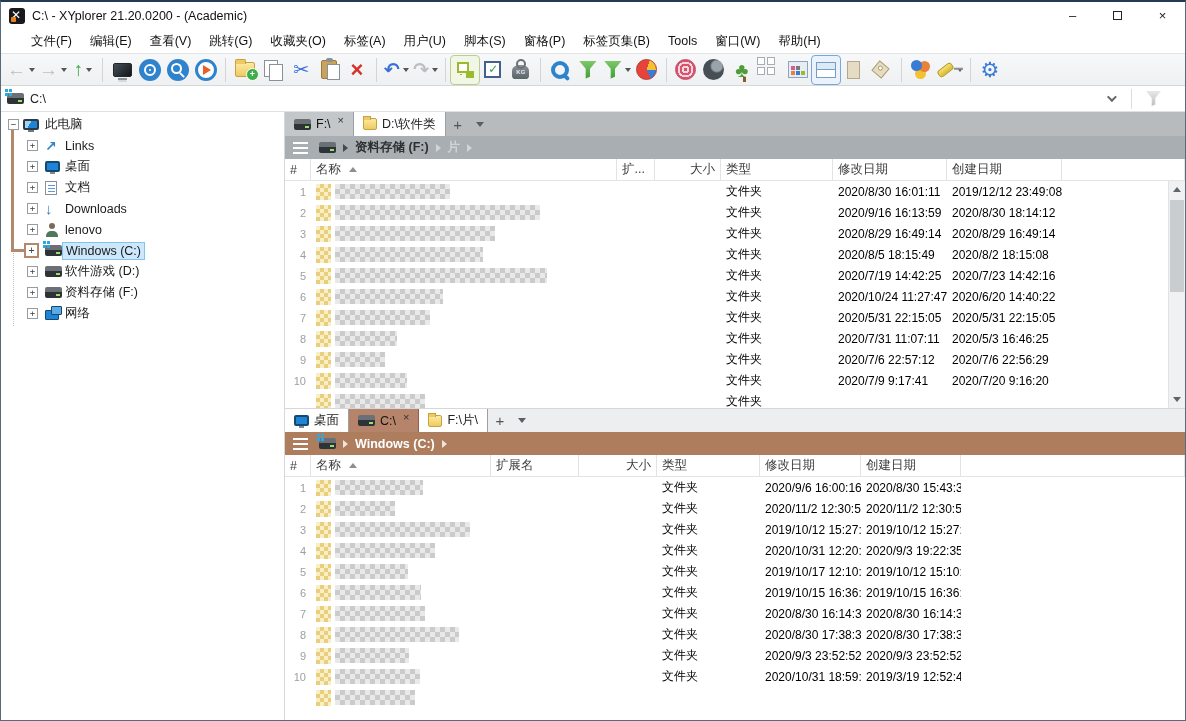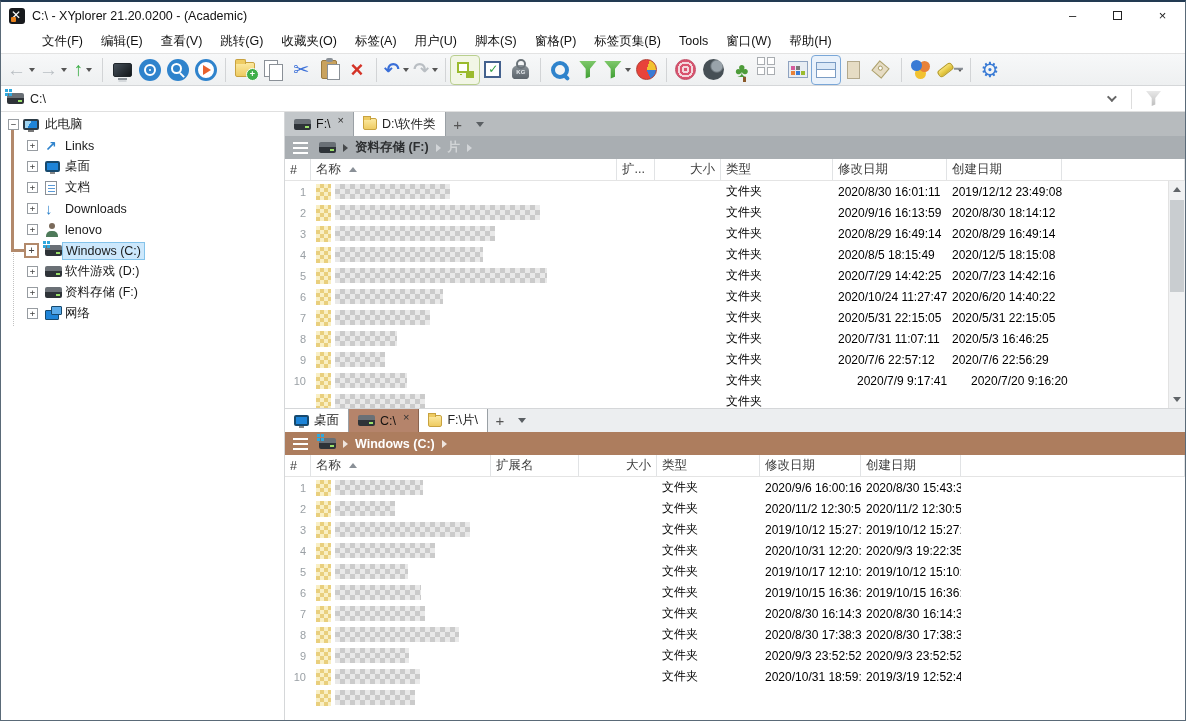--- a/index.html
+++ b/index.html
@@ -11,21 +11,21 @@
   .titlebar { height:27px; display:flex; align-items:center; padding-left:8px; background:#fff; flex:none; }
   .applogo { width:16px; height:16px; background:#17191c; border-radius:3px; position:relative; margin-right:7px; flex:none; }
   .applogo::before { content:"✕"; position:absolute; left:2px; top:0px; color:#fff; font-weight:bold; font-size:12px; }
   .applogo::after { content:""; position:absolute; left:2px; bottom:2px; width:5px; height:5px; background:#e8821e; border-radius:1px; }
   .title-text { font-size:12.5px; color:#111; }
   .win-controls { margin-left:auto; display:flex; height:100%; }
   .win-btn { width:45px; height:100%; display:flex; align-items:center; justify-content:center; font-size:13px; color:#222; }
   .win-btn .maxbox { width:9px; height:9px; border:1px solid #222; }
 
   
-  .menubar { height:24px; display:flex; align-items:center; padding-left:12px; background:#fff; flex:none;margin-left:20px; }
+  .menubar { height:24px; display:flex; align-items:center; padding-left:21px; background:#fff; flex:none; }
   .menu-item { padding:0 9px; height:100%; display:flex; align-items:center; font-size:12.5px; color:#111; }
 
   
   .toolbar { height:33px; background:linear-gradient(#f7f8f9,#eef0f1); border-top:1px solid #e3e3e3; border-bottom:1px solid #d5d7d9; display:flex; align-items:center; padding:0 4px; flex:none; }
   .tsep { width:1px; height:24px; background:#d2d4d6; margin:0 5px; flex:none; }
   .tb { height:28px; min-width:28px; padding:0 2px; display:flex; align-items:center; justify-content:center; position:relative; border-radius:3px; flex:none; }
   .tb.active-green { background:#f2f6e6; outline:1px solid #b9cf8e; }
   .tb.active-blue { background:#eaf2fb; outline:1px solid #7aa7d8; }
   .caret { width:0; height:0; border-top:4px solid #555; border-left:3px solid transparent; border-right:3px solid transparent; margin-left:3px; flex:none; }
 
@@ -491,32 +491,32 @@
               <div class="row">
                 <span class="cell num" style="width: 26px;">4</span>
                 <span class="cell" style="width: 306px;">
                   <span class="mz-folder"></span>
                   <span class="mz" style="width: 148px;"></span>
                 </span>
                 <span class="cell" style="width: 38px;"></span>
                 <span class="cell right" style="width: 66px;"></span>
                 <span class="cell" style="width: 112px;">文件夹</span>
                 <span class="cell" style="width: 114px;">2020/8/5 18:15:49</span>
-                <span class="cell" style="width: 115px;">2020/12/5 18:15:08</span>
+                <span class="cell" style="width: 115px;">2020/8/2 18:15:08</span>
               </div>
               <div class="row">
                 <span class="cell num" style="width: 26px;">5</span>
                 <span class="cell" style="width: 306px;">
                   <span class="mz-folder"></span>
                   <span class="mz" style="width: 212px;"></span>
                 </span>
                 <span class="cell" style="width: 38px;"></span>
                 <span class="cell right" style="width: 66px;"></span>
                 <span class="cell" style="width: 112px;">文件夹</span>
-                <span class="cell" style="width: 114px;">2020/7/29 14:42:25</span>
+                <span class="cell" style="width: 114px;">2020/7/19 14:42:25</span>
                 <span class="cell" style="width: 115px;">2020/7/23 14:42:16</span>
               </div>
               <div class="row">
                 <span class="cell num" style="width: 26px;">6</span>
                 <span class="cell" style="width: 306px;">
                   <span class="mz-folder"></span>
                   <span class="mz" style="width: 108px;"></span>
                 </span>
                 <span class="cell" style="width: 38px;"></span>
                 <span class="cell right" style="width: 66px;"></span>
@@ -562,21 +562,21 @@
               </div>
               <div class="row">
                 <span class="cell num" style="width: 26px;">10</span>
                 <span class="cell" style="width: 306px;">
                   <span class="mz-folder"></span>
                   <span class="mz" style="width: 72px;"></span>
                 </span>
                 <span class="cell" style="width: 38px;"></span>
                 <span class="cell right" style="width: 66px;"></span>
                 <span class="cell" style="width: 112px;">文件夹</span>
-                <span class="cell" style="width: 114px; margin-left: 19px;">2020/7/9 9:17:41</span>
+                <span class="cell" style="width: 114px;">2020/7/9 9:17:41</span>
                 <span class="cell" style="width: 115px;">2020/7/20 9:16:20</span>
               </div>
               <div class="row">
                 <span class="cell num" style="width: 26px;"></span>
                 <span class="cell" style="width: 306px;">
                   <span class="mz-folder"></span>
                   <span class="mz" style="width: 90px;"></span>
                 </span>
                 <span class="cell" style="width: 38px;"></span>
                 <span class="cell right" style="width: 66px;"></span>

